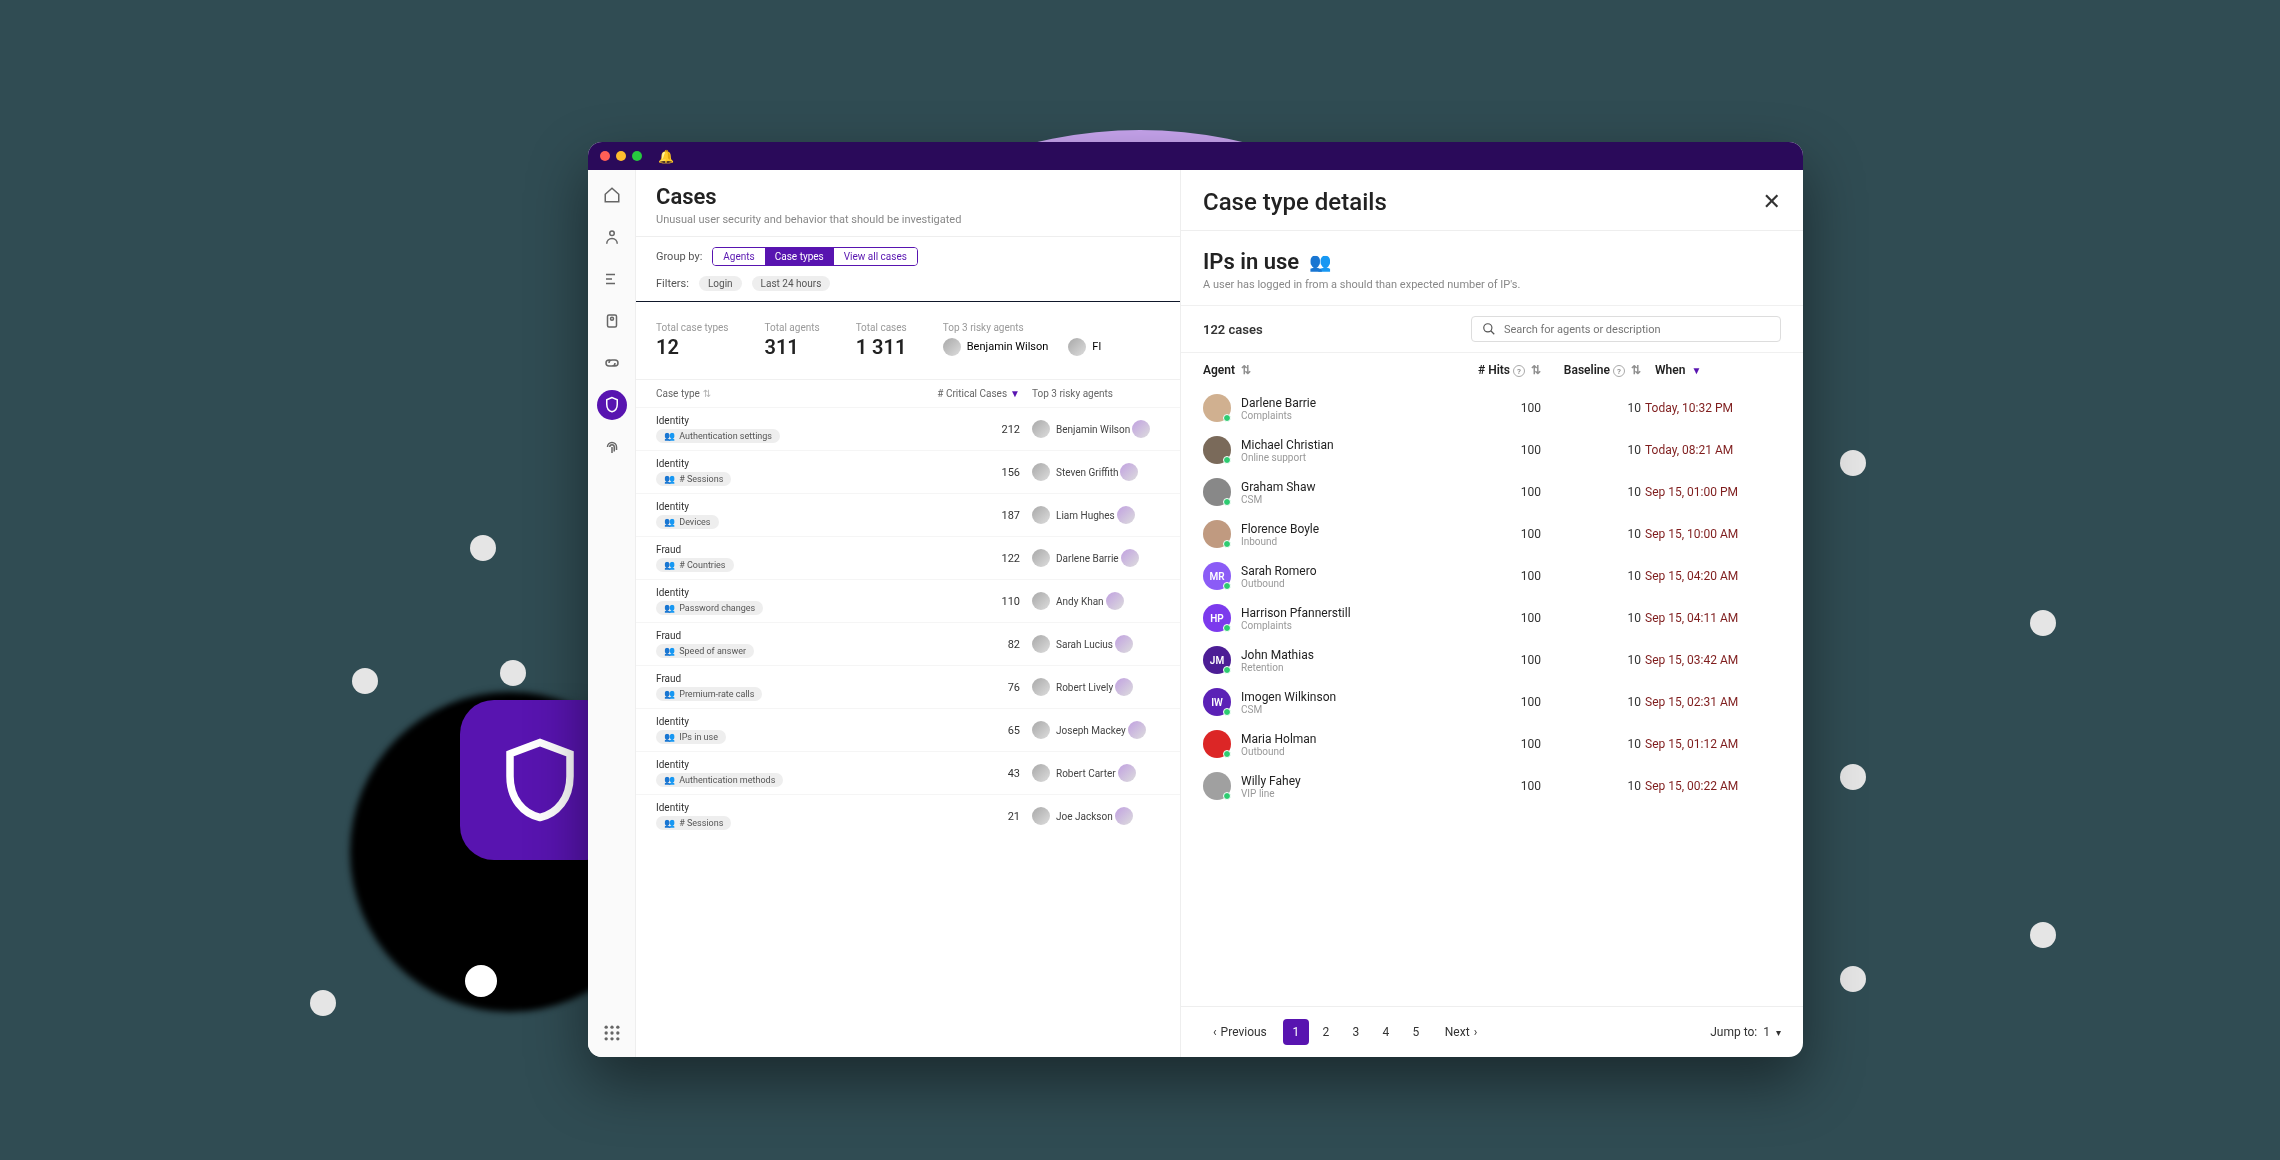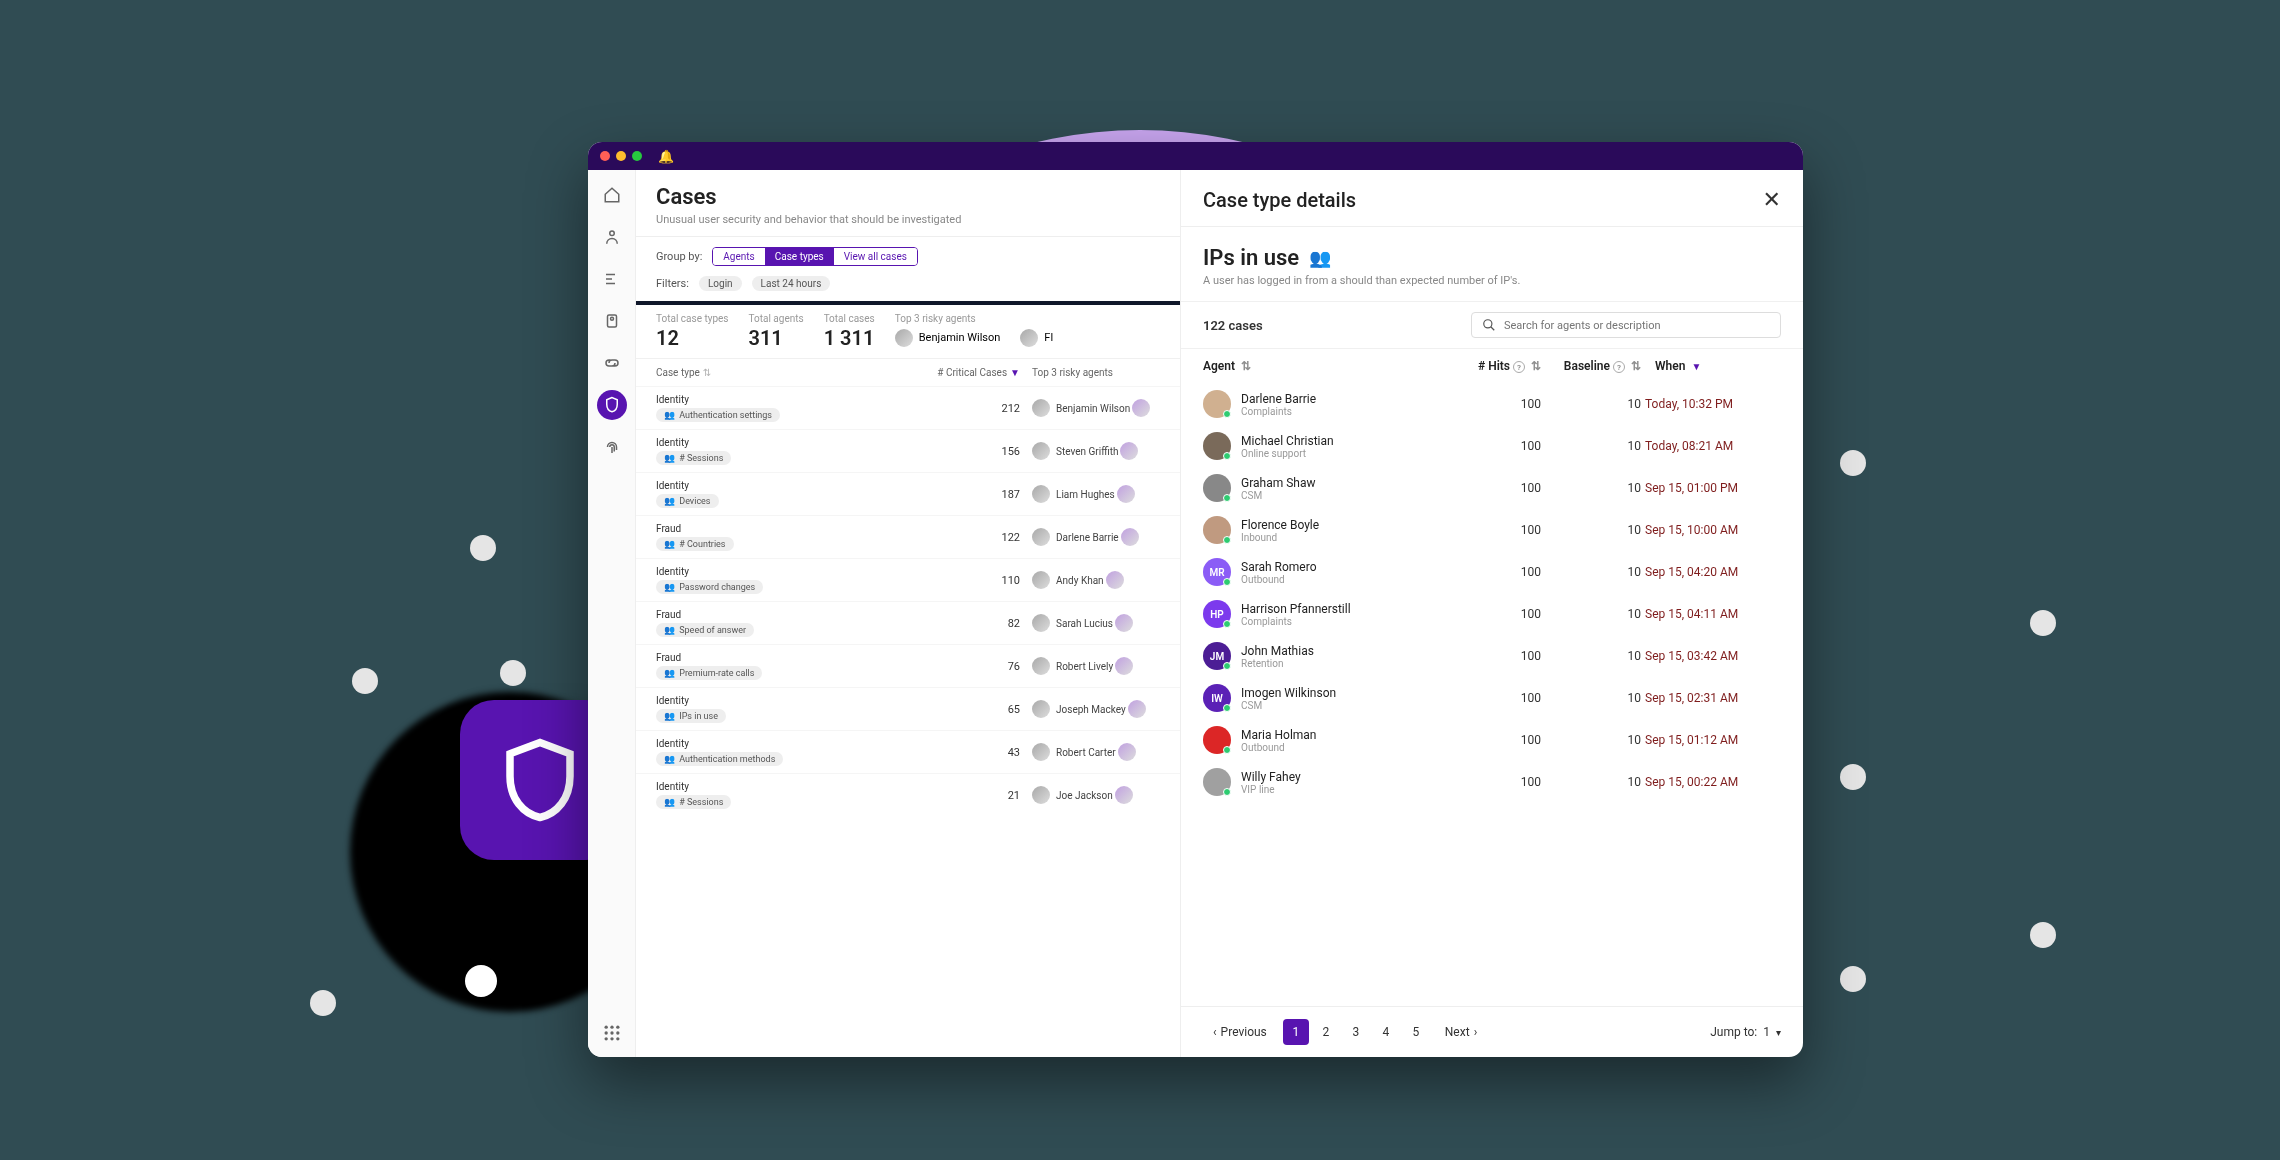--- a/index.html
+++ b/index.html
@@ -35,42 +35,42 @@
 .cases-pane{width:545px;border-right:1px solid #eee;display:flex;flex-direction:column;overflow:hidden;}
 .pane-header{padding:14px 20px 10px;}
 .page-title{font-size:22px;font-weight:600;color:#222;}
 .page-sub{font-size:11px;color:#888;margin-top:4px;}
 .toolbar{padding:10px 20px;border-top:1px solid #eee;display:flex;align-items:center;gap:10px;font-size:11px;}
 .toolbar .lbl{color:#555;}
 .segmented{display:inline-flex;border:1px solid #5814b0;border-radius:4px;overflow:hidden;}
 .seg{padding:3px 10px;font-size:10px;cursor:pointer;color:#5814b0;background:#fff;}
 .seg.sel{background:#5814b0;color:#fff;}
 .chip{background:#eee;border-radius:10px;padding:2px 9px;font-size:10px;color:#555;cursor:pointer;}
-.metrics{display:flex;padding:8px 20px;gap:20px;border-top:4px solid #0f172a;}
+.metrics{display:flex;padding:20px 20px;gap:36px;border-top:1px solid #0f172a;}
 .metric .m-lbl{font-size:10px;color:#999;}
 .metric .m-val{font-size:20px;font-weight:600;color:#222;margin-top:2px;}
 .top-agents{display:flex;flex-direction:column;}
 .top-agents .row{display:flex;align-items:center;gap:6px;margin-top:4px;}
 .av{width:18px;height:18px;border-radius:50%;background:linear-gradient(135deg,#a8a8a8,#ddd);display:inline-block;flex-shrink:0;}
 .list-head{display:flex;padding:8px 20px;font-size:10px;color:#666;border-top:1px solid #f0f0f0;}
 .lh-ct{flex:1;}
 .lh-cc{width:100px;text-align:right;}
 .lh-ra{width:140px;padding-left:12px;}
 .sort-ic{opacity:.5;margin-left:3px;}
 .ct-rows{flex:1;overflow:hidden;}
 .ct-row{display:flex;align-items:center;padding:7px 20px;border-top:1px solid #f5f5f5;font-size:11px;}
 .ct-left{flex:1;}
 .ct-cat{font-size:10px;color:#333;margin-bottom:3px;}
 .ct-tag{display:inline-flex;align-items:center;gap:4px;background:#eee;border-radius:10px;padding:2px 8px;font-size:9px;color:#555;}
 .ct-cc{width:100px;text-align:right;color:#333;}
 .ct-ra{width:140px;padding-left:12px;display:flex;align-items:center;gap:6px;overflow:hidden;white-space:nowrap;}
 .ct-ra .nm{font-size:10px;color:#444;}
 .detail-pane{flex:1;display:flex;flex-direction:column;overflow:hidden;}
 .detail-head{display:flex;justify-content:space-between;align-items:center;padding:18px 22px 14px;border-bottom:1px solid #eee;}
-.detail-title{font-size:20px;font-weight:500;color:#222;}
+.detail-title{font-size:24px;font-weight:500;color:#222;}
 .close-x{font-size:22px;color:#333;cursor:pointer;line-height:1;}
 .detail-sub{padding:18px 22px 14px;}
 .detail-ct{font-size:22px;font-weight:600;color:#222;display:flex;align-items:center;gap:10px;}
 .detail-desc{font-size:11px;color:#888;margin-top:4px;}
 .detail-bar{display:flex;justify-content:space-between;align-items:center;padding:10px 22px;border-top:1px solid #f0f0f0;border-bottom:1px solid #f0f0f0;}
 .case-count{font-size:13px;font-weight:600;color:#333;}
 .search-box{display:flex;align-items:center;border:1px solid #ddd;border-radius:4px;padding:5px 10px;width:310px;background:#fff;}
 .search-box input{border:none;outline:none;font-size:11px;flex:1;color:#333;}
 .search-box svg{width:14px;height:14px;margin-right:8px;color:#555;}
 .tbl-head{display:flex;padding:10px 22px;font-size:12px;font-weight:600;color:#222;}

